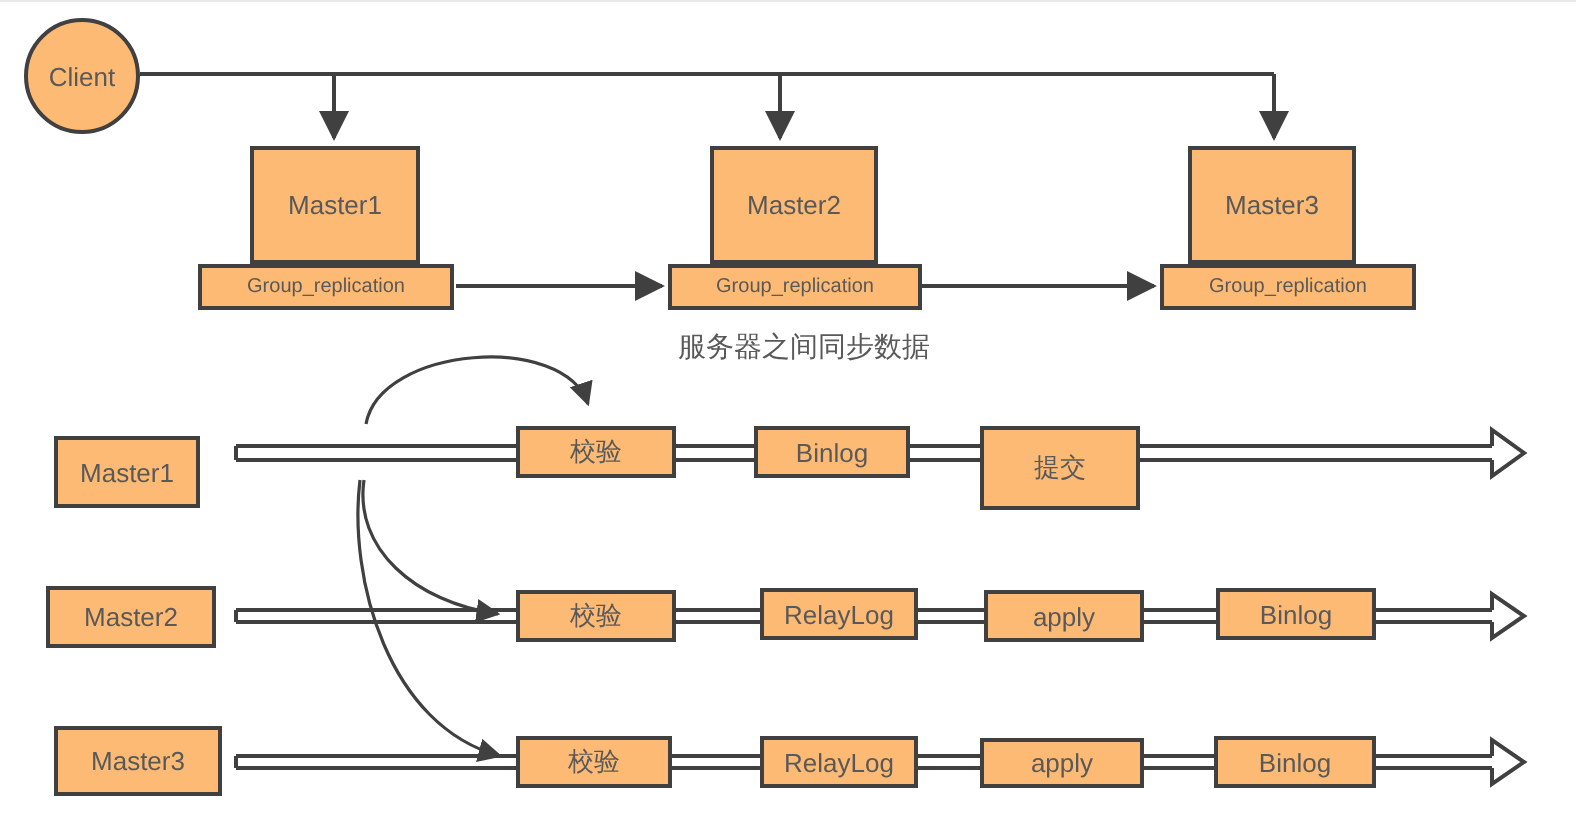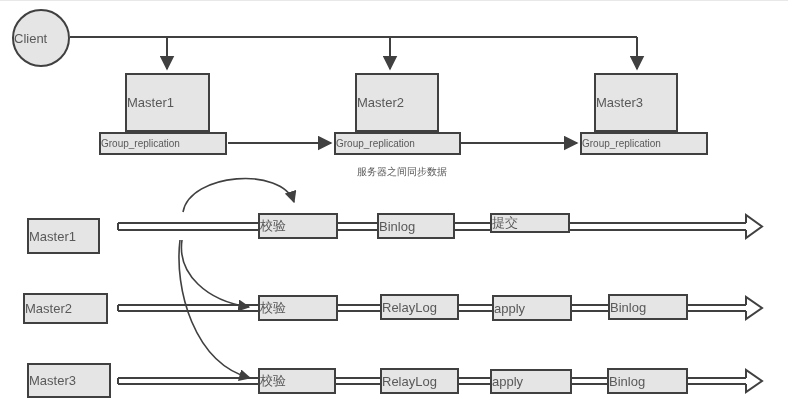--- a/index.html
+++ b/index.html
@@ -11,34 +11,34 @@
     font-family: "Liberation Sans", "DejaVu Sans", sans-serif;
     color: #595959;
     overflow: hidden;
     border-top: 1px solid #e8e8e8;
   }
   #wires { position: absolute; left: 0; top: 0; width: 788px; height: 407px; }
   .box {
     position: absolute;
     box-sizing: border-box;
     border: 2px solid #404040;
-    background: #e5e5e5;
+    background: #fdba74;
     display: flex;
     align-items: center;
-    justify-content: flex-start;
+    justify-content: center;
     font-size: 13px;
     color: #595959;
     white-space: nowrap;
     z-index: 2;
   }
   .circle { border-radius: 50%; }
   .gr { font-size: 10px; }
   .caption {
     position: absolute;
-    font-size: 10px;
+    font-size: 14px;
     color: #595959;
     text-align: center;
     z-index: 2;
   }
 </style>
 </head>
 <body>
 
 <div id="canvas">
 
@@ -107,21 +107,21 @@
 
   <div class="box" style="left:27px; top:217px; width:73px; height:36px;">
     <span>Master1</span>
   </div>
   <div class="box" style="left:258px; top:212px; width:80px; height:26px;">
     <span>校验</span>
   </div>
   <div class="box" style="left:377px; top:212px; width:78px; height:26px;">
     <span>Binlog</span>
   </div>
-  <div class="box" style="left:490px; top:212px; width:80px; height:20px;">
+  <div class="box" style="left:490px; top:212px; width:80px; height:42px;">
     <span>提交</span>
   </div>
 
   <div class="box" style="left:23px; top:292px; width:85px; height:31px;">
     <span>Master2</span>
   </div>
   <div class="box" style="left:258px; top:294px; width:80px; height:26px;">
     <span>校验</span>
   </div>
   <div class="box" style="left:380px; top:293px; width:79px; height:26px;">

